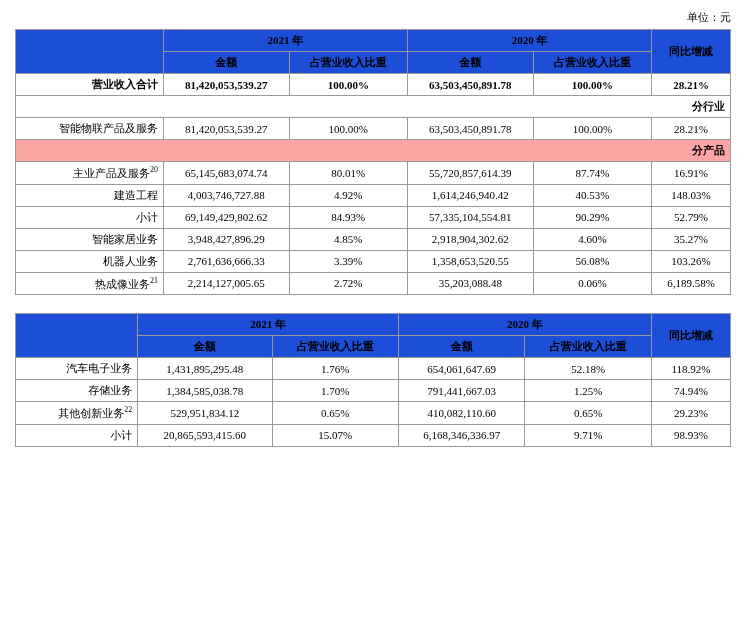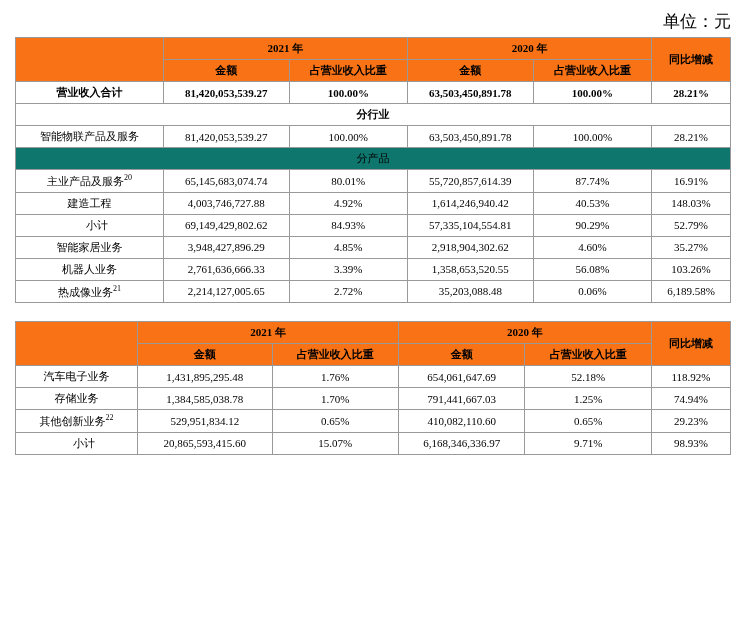--- a/index.html
+++ b/index.html
@@ -6,39 +6,39 @@
     body {
       background: #fff;
       font-family: SimSun, "宋体", serif;
       font-size: 11px;
       color: #000;
       padding: 10px 15px;
       width: 746px;
     }
     .unit-label {
       text-align: right;
-      font-size: 17px;
+      font-size: 11px;
       margin-bottom: 4px;
     }
     table {
       width: 100%;
       border-collapse: collapse;
       margin-bottom: 18px;
     }
     th, td {
       border: 1px solid #999;
       padding: 3px 5px;
       text-align: center;
       font-size: 11px;
     }
     td.left-label {
-      text-align: center;
+      text-align: right;
     }
     .group-header {
-      background: #f97316;
+      background: #1d4ed8;
     }
     sup {
       font-size: 8px;
     }
   </style>
 </head>
 <body>
 
 <div class="unit-label">单位：元</div>
 
@@ -71,21 +71,21 @@
       </tr>
       <tr>
       <td class="left-label" style="">智能物联产品及服务</td>
       <td style="">81,420,053,539.27</td>
       <td style="">100.00%</td>
       <td style="">63,503,450,891.78</td>
       <td style="">100.00%</td>
       <td style="">28.21%</td>
     </tr>
       <tr>
-        <td colspan="6" class="left-label" style="font-weight:normal; background:#0f766e;">分产品</td>
+        <td colspan="6" class="left-label" style="font-weight:bold; background:#fca5a5;">分产品</td>
       </tr>
       <tr>
       <td class="left-label" style="">主业产品及服务<sup>20</sup></td>
       <td style="">65,145,683,074.74</td>
       <td style="">80.01%</td>
       <td style="">55,720,857,614.39</td>
       <td style="">87.74%</td>
       <td style="">16.91%</td>
     </tr>
       <tr>

